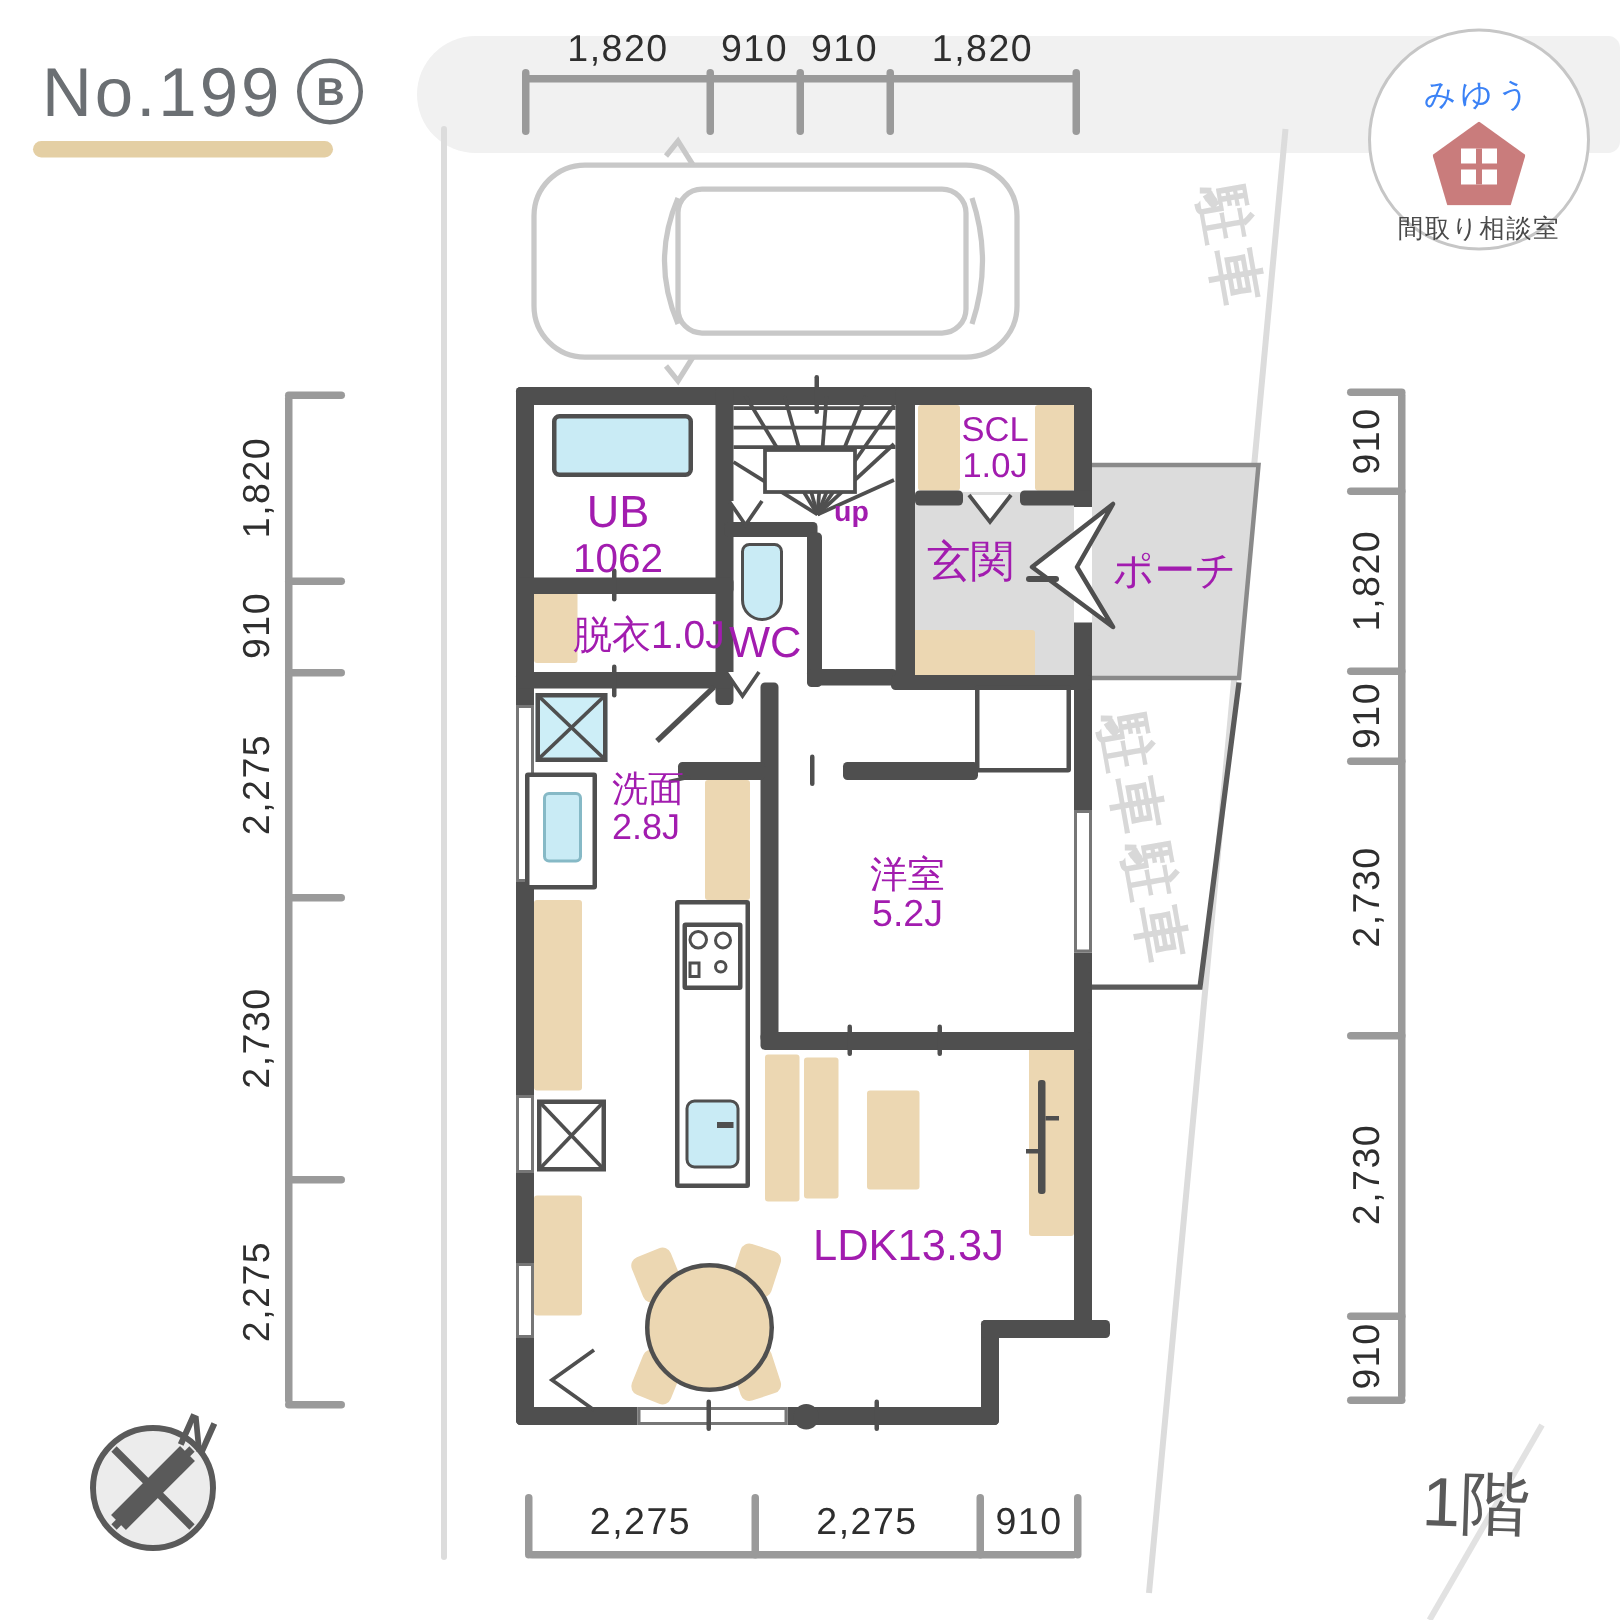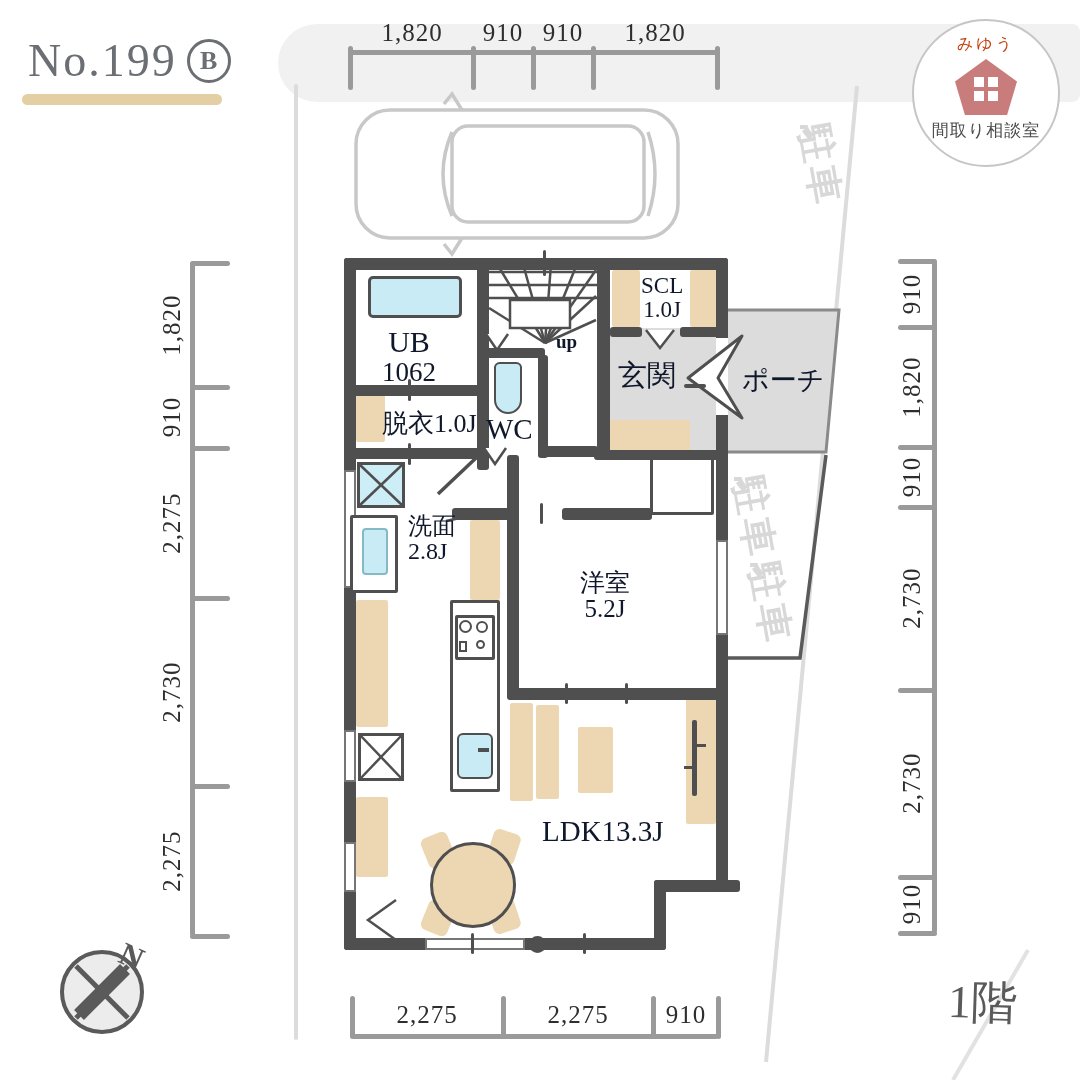--- a/index.html
+++ b/index.html
@@ -1,39 +1,39 @@
 <!DOCTYPE html>
 <html><head>
 <meta charset="utf-8">
 <style>
   html,body{margin:0;padding:0;background:#fff;}
   #canvas{position:relative;width:1080px;height:1080px;background:#ffffff;overflow:hidden;
-          font-family:Liberation Serif, serif;color:#4f4f4f;}
+          font-family:Liberation Sans, sans-serif;color:#4f4f4f;}
   .abs{position:absolute;}
   .wall{position:absolute;background:#4f4f4f;border-radius:3px;}
   .tick{position:absolute;background:#4f4f4f;border-radius:2px;}
   .win{position:absolute;background:#ffffff;border:2px solid #767676;box-sizing:border-box;}
   .tan{position:absolute;background:#ecd7b2;border-radius:2px;}
   .bluefix{position:absolute;background:#c9ebf5;}
   .whitebox{position:absolute;background:#fff;border:3px solid #4f4f4f;box-sizing:border-box;border-radius:2px;}
   .dim-line{position:absolute;background:#9a9a9a;border-radius:3px;}
   .dim-tick{position:absolute;background:#9a9a9a;border-radius:3px;}
   .dim-label{position:absolute;color:#2e2e2e;font-size:25px;letter-spacing:1px;white-space:nowrap;}
   .dim-label.v{transform:translate(-50%,-50%) rotate(-90deg);}
   .dim-label.h{transform:translate(-50%,-50%);}
-  .room-label{position:absolute;color:#0f172a;white-space:nowrap;line-height:1.05;}
+  .room-label{position:absolute;color:#a21caf;white-space:nowrap;line-height:1.05;}
   .scribble{position:absolute;color:#d8d8d8;font-size:38px;font-weight:bold;letter-spacing:4px;white-space:nowrap;}
   #title-row{position:absolute;left:28px;top:34px;display:flex;align-items:center;gap:10px;}
   #title-no{font-size:46px;color:#6b6f73;letter-spacing:2px;}
   #title-variant{display:inline-flex;align-items:center;justify-content:center;width:38px;height:38px;
      border:3.5px solid #6b6f73;border-radius:50%;font-size:26px;color:#6b6f73;font-weight:bold;}
   #title-underline{position:absolute;left:22px;top:94px;width:200px;height:11px;background:#e4cfa4;border-radius:6px;}
   #logo{position:absolute;left:912px;top:19px;width:148px;height:148px;border-radius:50%;
         background:#fff;border:2px solid #c6c6c6;text-align:center;box-sizing:border-box;}
-  #logo .top{margin-top:13px;font-size:16px;color:#c2410c;letter-spacing:3px;}
+  #logo .top{margin-top:28px;font-size:21px;color:#3b82f6;letter-spacing:3px;}
   #logo .bottom{margin-top:4px;font-size:17px;color:#4a4a4a;letter-spacing:1px;}
   #logo-house{position:relative;width:62px;height:56px;margin:4px auto 0;
       background:#c97c7c;clip-path:polygon(50% 0,100% 40%,84% 100%,16% 100%,0 40%);}
   #logo-house .pane{position:absolute;left:19px;top:18px;width:24px;height:24px;background:#fff;}
   #logo-house .bar-v{position:absolute;left:29px;top:18px;width:4px;height:24px;background:#c97c7c;}
   #logo-house .bar-h{position:absolute;left:19px;top:28px;width:24px;height:4px;background:#c97c7c;}
   #floor-label{position:absolute;left:948px;top:972px;font-size:46px;color:#5a5a5a;transform:rotate(2deg);}
   #compass-n{position:absolute;left:120px;top:938px;font-size:32px;color:#5a5a5a;font-weight:bold;transform:rotate(24deg);}
   svg{position:absolute;left:0;top:0;}
 </style>

